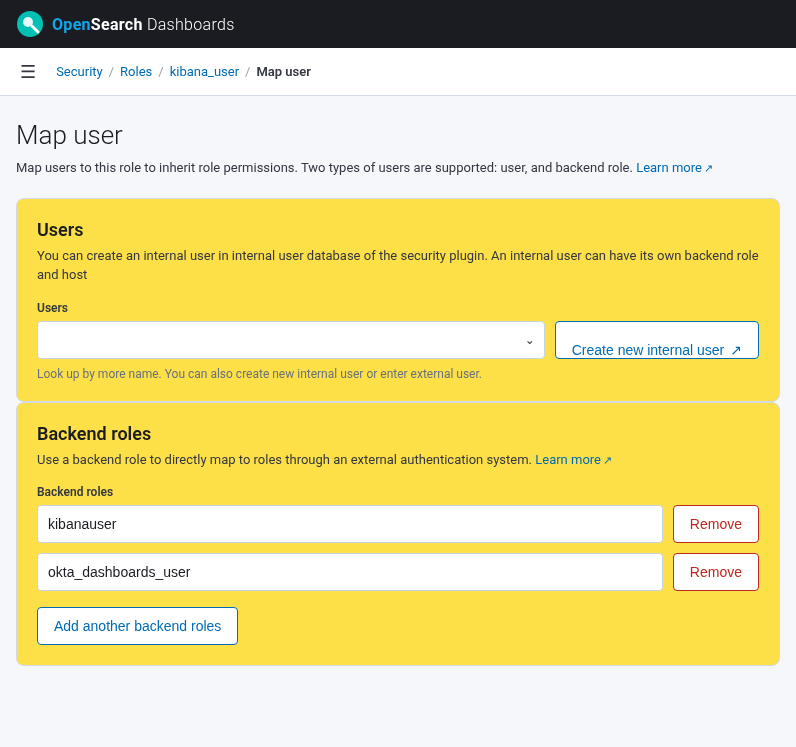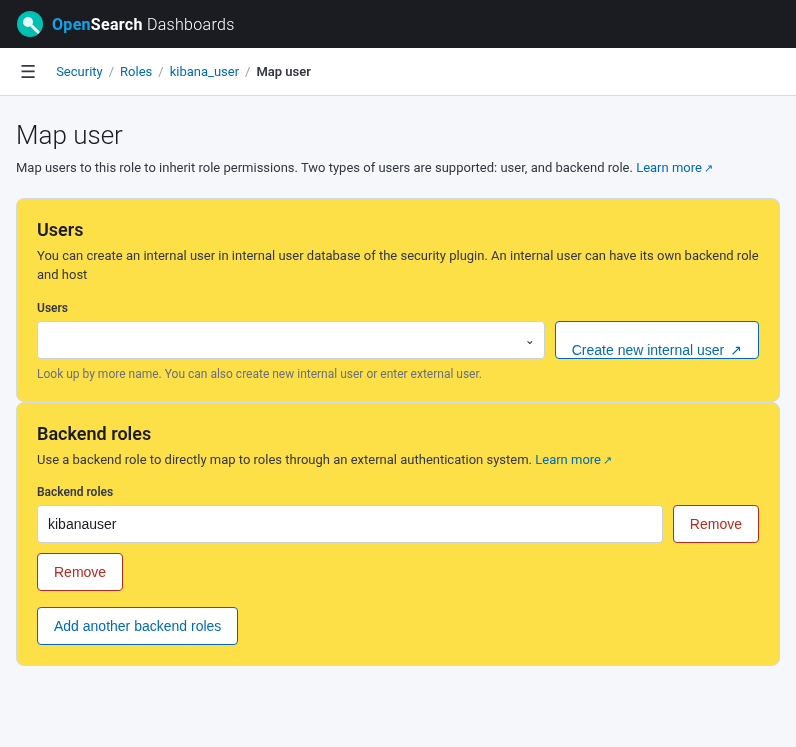--- a/index.html
+++ b/index.html
@@ -287,19 +287,20 @@
     </div>
 
     <div class="field-label">Backend roles</div>
 
     <div class="backend-role-row">
       <input class="backend-role-input" type="text" value="kibanauser" style="">
       <button class="remove-btn">Remove</button>
     </div>
 
     <div class="backend-role-row">
+      <input class="backend-role-input" type="text" value="okta_dashboards_user" style="">
       <button class="remove-btn">Remove</button>
     </div>
 
     <button class="add-backend-btn">Add another backend roles</button>
   </div>
 
 </div>
 
 </body></html>

